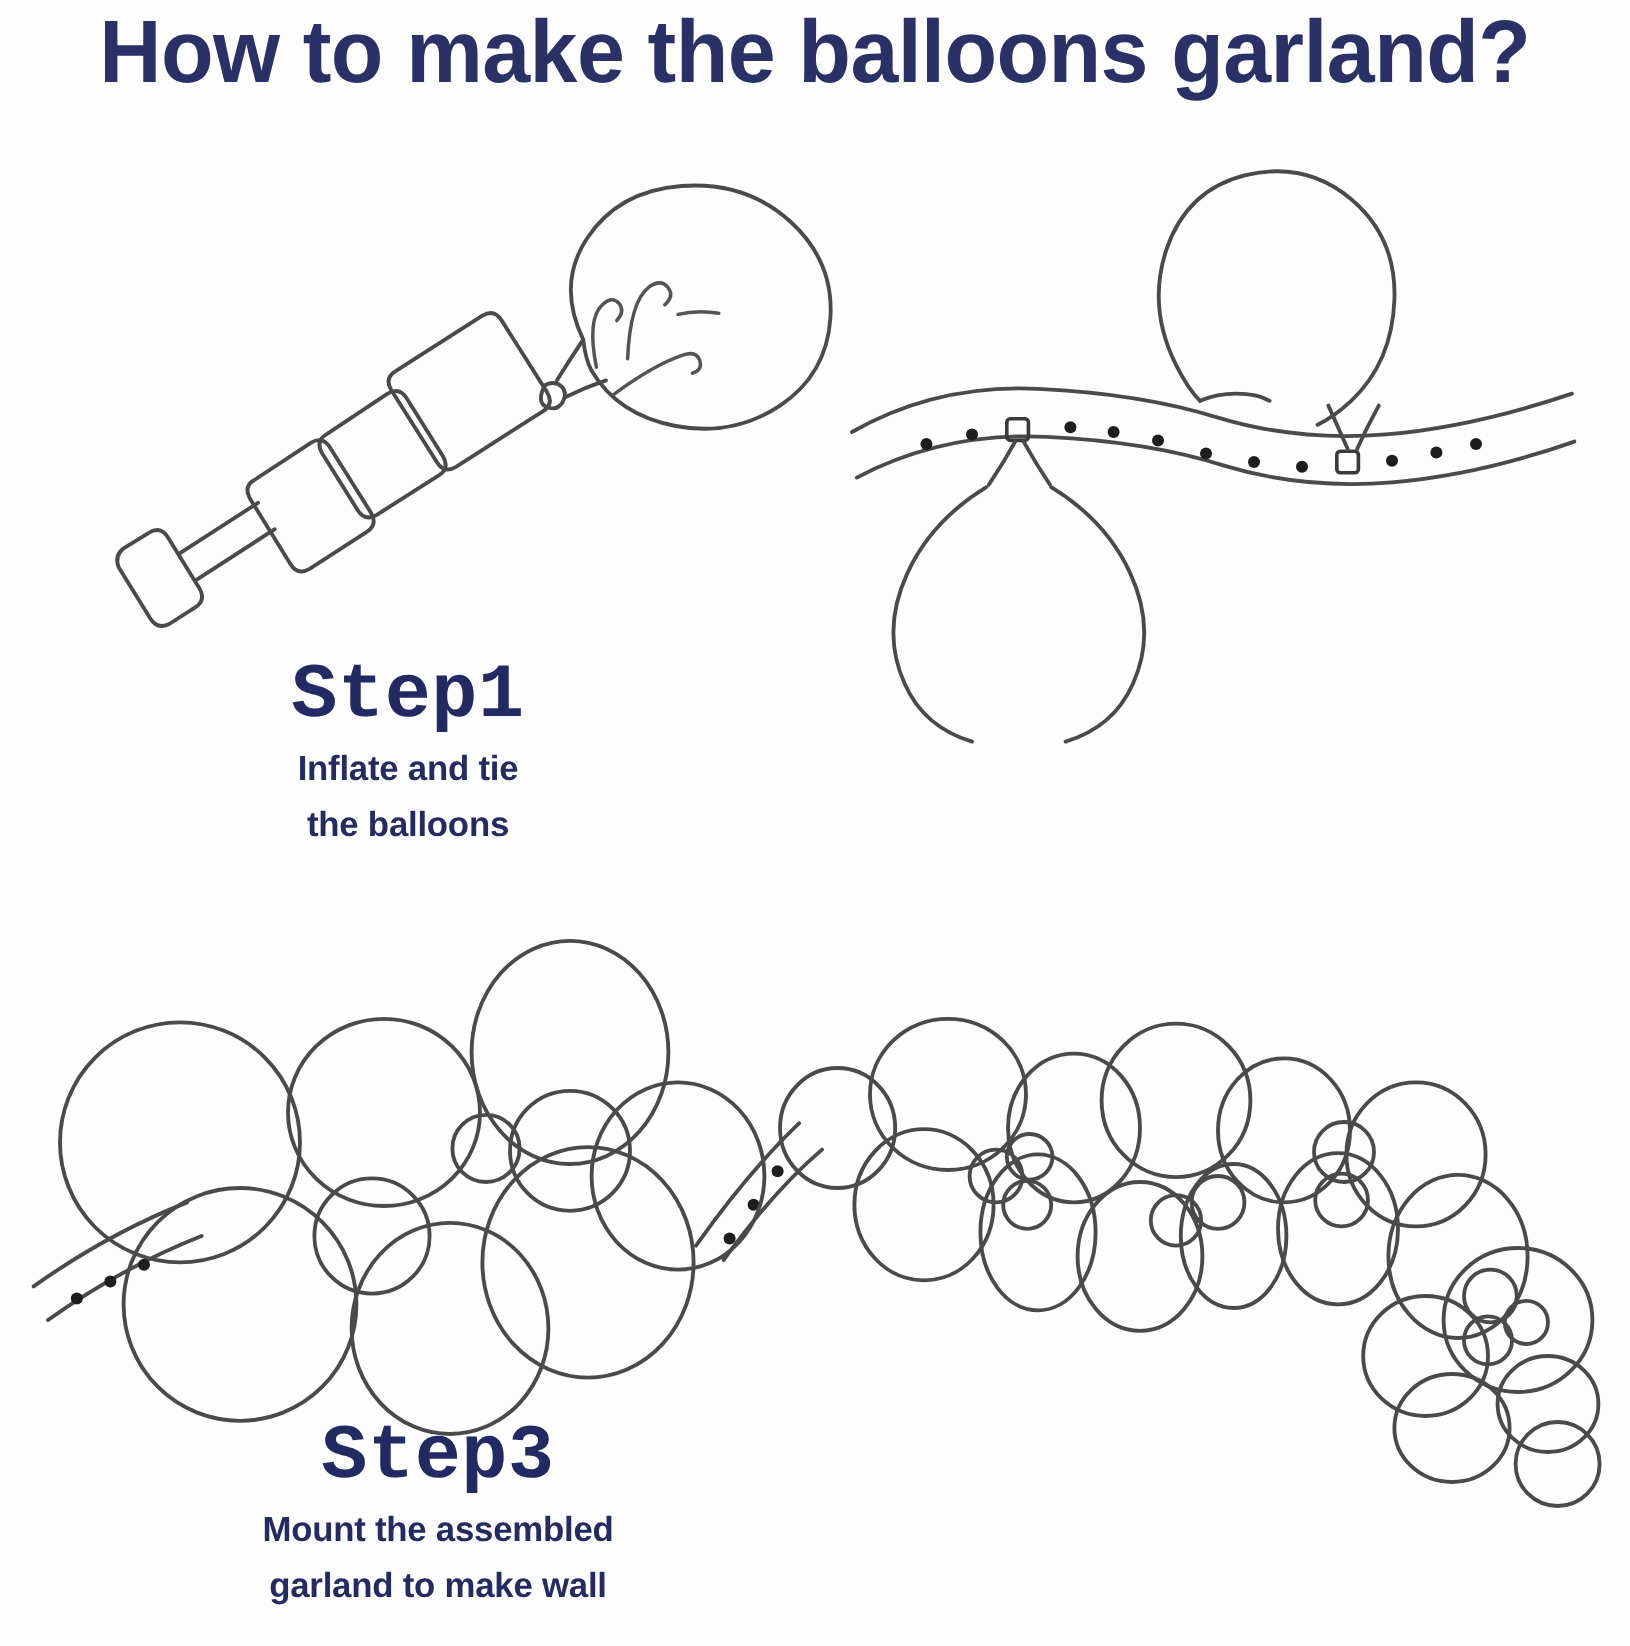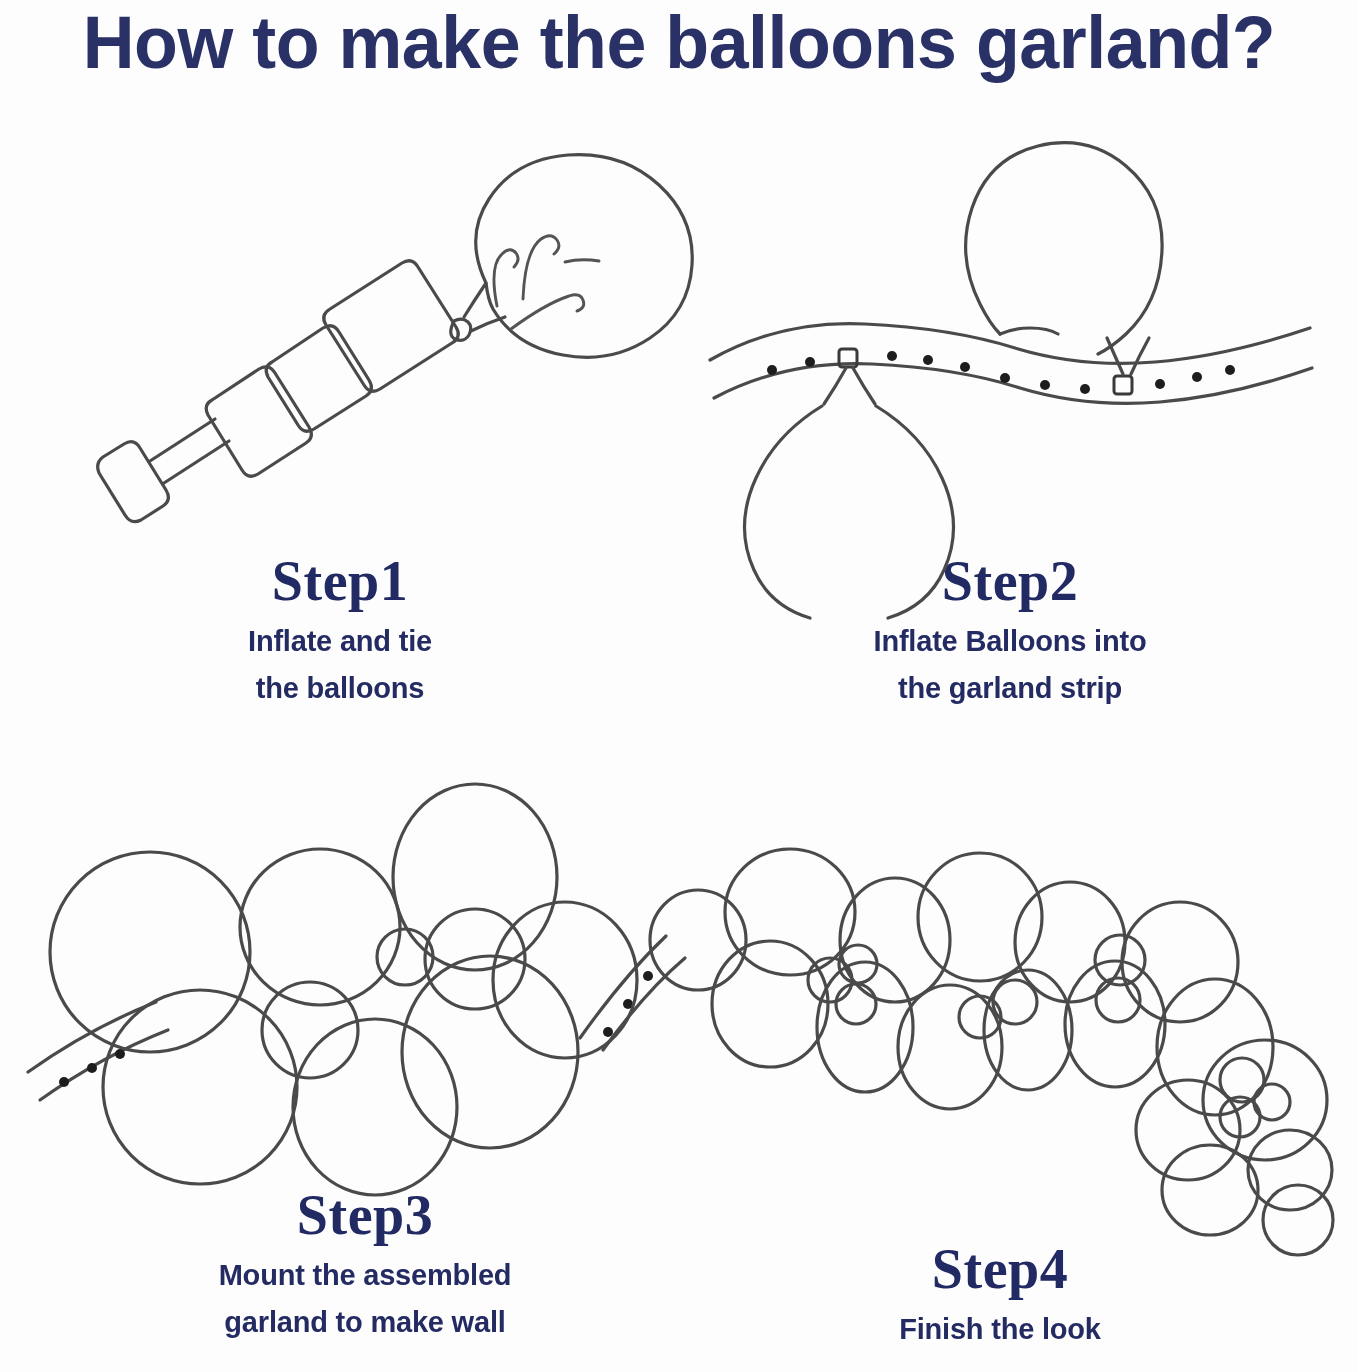--- a/index.html
+++ b/index.html
@@ -49,23 +49,23 @@
     width: 100%;
     height: 100%;
     overflow: visible;
   }
   .step-caption {
     width: 100%;
     text-align: center;
     color: #222a63;
   }
   .step-heading {
-    font-family: Liberation Serif, serif;
+    font-family: Liberation Mono, monospace;
     font-weight: bold;
-    font-size: 56px;
+    font-size: 64px;
     line-height: 66px;
     letter-spacing: 0.5px;
     color: #222a63;
   }
   .step-desc {
     font-family: "Liberation Sans Narrow", "Liberation Sans", sans-serif;
     font-weight: bold;
     font-size: 29px;
     line-height: 47px;
     color: #232b62;
@@ -230,25 +230,20 @@
              q-46 28 -66 72
              q-22 48 -2 92
              q16 36 56 48"></path>
         <path class="ink" d="M176 294
              q46 28 66 72
              q22 48 2 92
              q-16 36 -56 48"></path>
       </g>
     </svg>
   </div>
-  <div class="step-caption">
-    <div class="step-heading">Step2</div>
-    <div class="step-desc">Inflate Balloons into
-the garland strip</div>
-  </div>
 </div>
 
 <div class="step" id="step-3">
   <div class="step-art">
     <svg viewBox="0 0 690 430" preserveAspectRatio="xMidYMid meet">
 
       <g>
         <path class="ink" d="M8 320 q62 -44 128 -70"></path>
         <path class="ink" d="M20 348 q62 -44 128 -70"></path>
         <circle class="hole" cx="44" cy="330" r="5"></circle>
@@ -325,17 +320,13 @@
         <ellipse class="ink" cx="538" cy="318" rx="52" ry="50"></ellipse>
         <ellipse class="ink" cx="560" cy="378" rx="48" ry="45"></ellipse>
         <ellipse class="ink" cx="640" cy="358" rx="42" ry="40"></ellipse>
         <ellipse class="ink" cx="648" cy="408" rx="35" ry="35"></ellipse>
         <circle class="ink" cx="592" cy="268" r="22"></circle>
         <circle class="ink" cx="590" cy="305" r="20"></circle>
         <circle class="ink" cx="622" cy="290" r="18"></circle>
       </g>
     </svg>
   </div>
-  <div class="step-caption">
-    <div class="step-heading">Step4</div>
-    <div class="step-desc">Finish the look</div>
-  </div>
 </div>
 
 </body></html>

